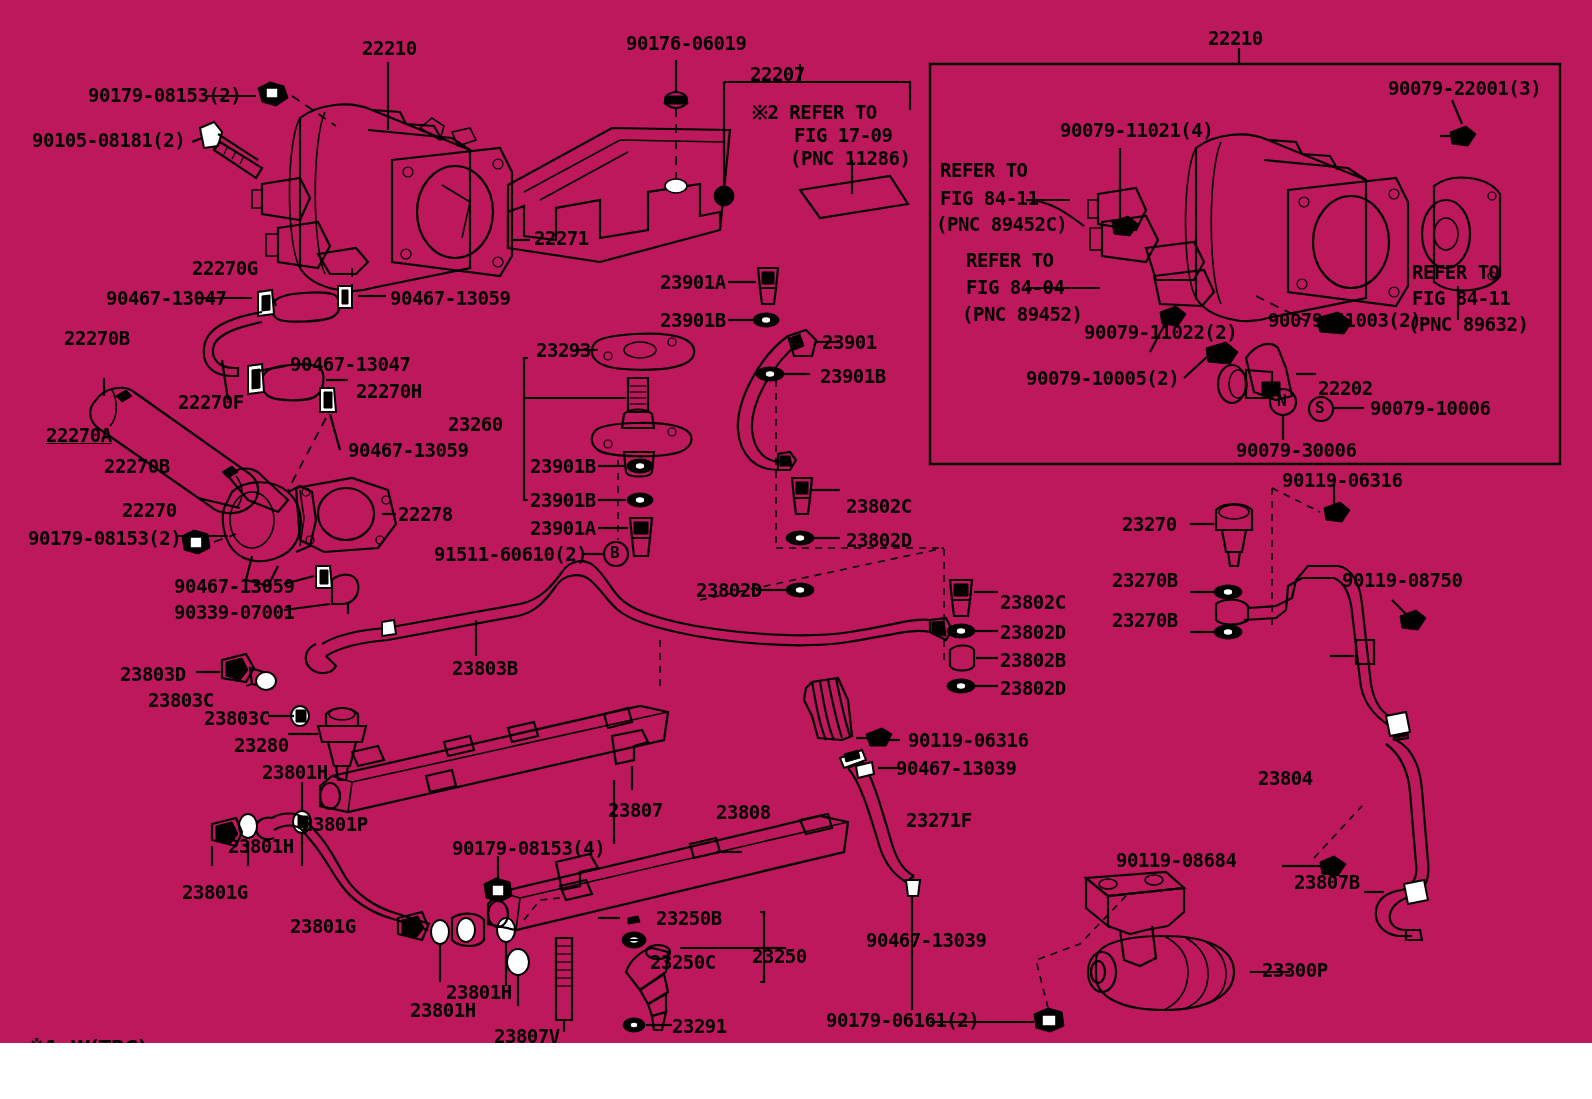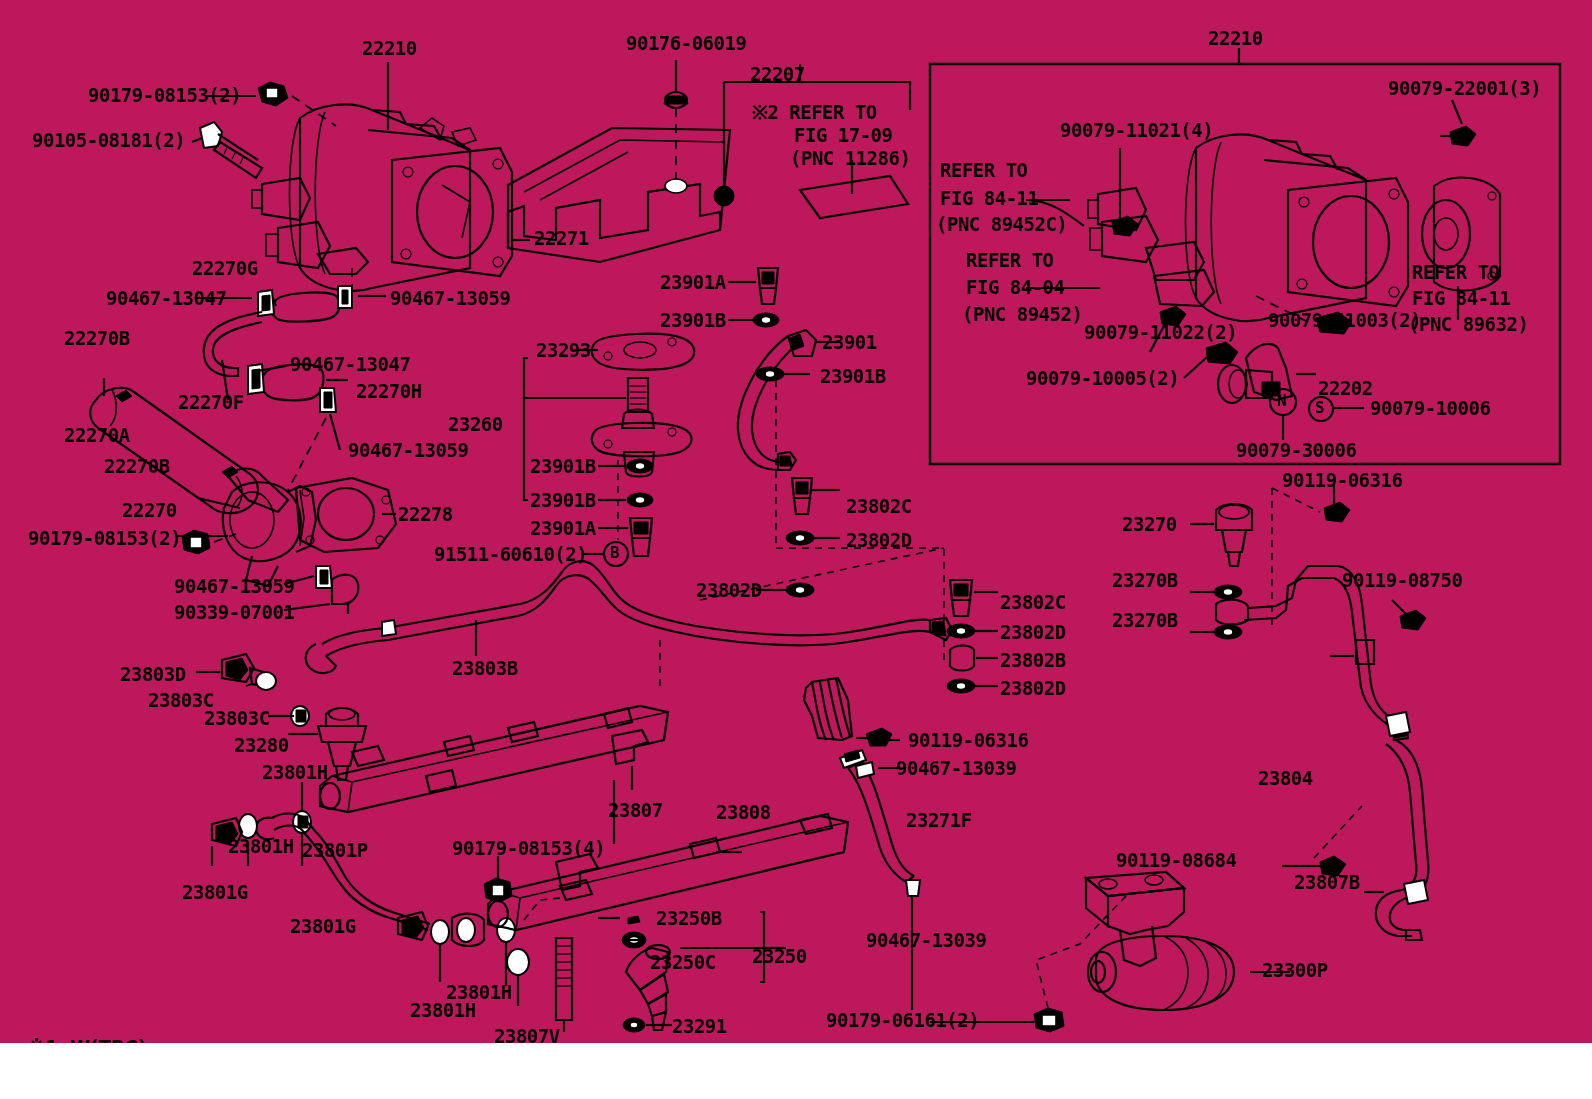--- a/index.html
+++ b/index.html
@@ -566,21 +566,21 @@
   <div class="lbl" style="left:790px;top:148px;">(PNC 11286)</div>
   <div class="lbl" style="left:534px;top:228px;">22271</div>
 
   <div class="lbl" style="left:192px;top:258px;">22270G</div>
   <div class="lbl" style="left:106px;top:288px;">90467-13047</div>
   <div class="lbl" style="left:390px;top:288px;">90467-13059</div>
   <div class="lbl" style="left:64px;top:328px;">22270B</div>
   <div class="lbl" style="left:290px;top:354px;">90467-13047</div>
   <div class="lbl" style="left:356px;top:381px;">22270H</div>
   <div class="lbl" style="left:178px;top:392px;">22270F</div>
-  <div class="lbl" style="left:64px;top:425px;">22270A</div>
+  <div class="lbl" style="left:46px;top:425px;text-decoration:underline;">22270A</div>
   <div class="lbl" style="left:348px;top:440px;">90467-13059</div>
   <div class="lbl" style="left:104px;top:456px;">22270B</div>
   <div class="lbl" style="left:122px;top:500px;">22270</div>
   <div class="lbl" style="left:398px;top:504px;">22278</div>
   <div class="lbl" style="left:28px;top:528px;">90179-08153(2)</div>
   <div class="lbl" style="left:174px;top:576px;">90467-13059</div>
   <div class="lbl" style="left:174px;top:602px;">90339-07001</div>
 
   <div class="lbl" style="left:536px;top:340px;">23293</div>
   <div class="lbl" style="left:448px;top:414px;">23260</div>
@@ -603,21 +603,21 @@
   <div class="lbl" style="left:1000px;top:678px;">23802D</div>
 
   <div class="lbl" style="left:452px;top:658px;">23803B</div>
   <div class="lbl" style="left:120px;top:664px;">23803D</div>
   <div class="lbl" style="left:148px;top:690px;">23803C</div>
   <div class="lbl" style="left:204px;top:708px;">23803C</div>
   <div class="lbl" style="left:234px;top:735px;">23280</div>
   <div class="lbl" style="left:262px;top:762px;">23801H</div>
   <div class="lbl" style="left:228px;top:836px;">23801H</div>
   <div class="lbl" style="left:182px;top:882px;">23801G</div>
-  <div class="lbl" style="left:302px;top:840px;">23801P</div>
+  <div class="lbl" style="left:302px;top:814px;">23801P</div>
   <div class="lbl" style="left:290px;top:916px;">23801G</div>
   <div class="lbl" style="left:410px;top:1000px;">23801H</div>
   <div class="lbl" style="left:446px;top:982px;">23801H</div>
   <div class="lbl" style="left:494px;top:1026px;">23807V</div>
   <div class="lbl" style="left:512px;top:1048px;">90116-08324(4)</div>
 
   <div class="lbl" style="left:452px;top:838px;">90179-08153(4)</div>
   <div class="lbl" style="left:608px;top:800px;">23807</div>
   <div class="lbl" style="left:716px;top:778px;margin-top:24px;">23808</div>
   <div class="lbl" style="left:656px;top:908px;">23250B</div>

